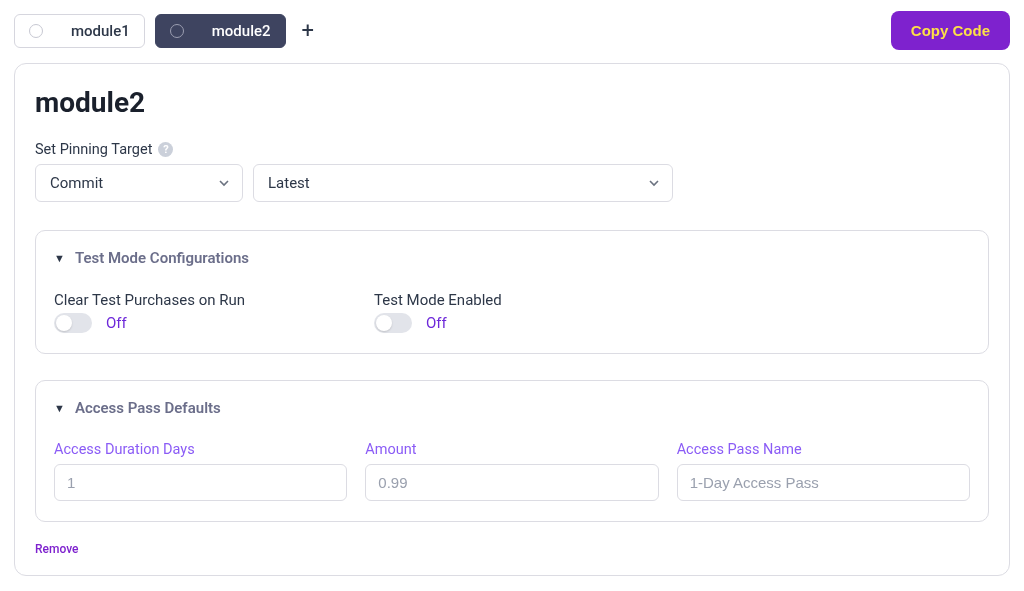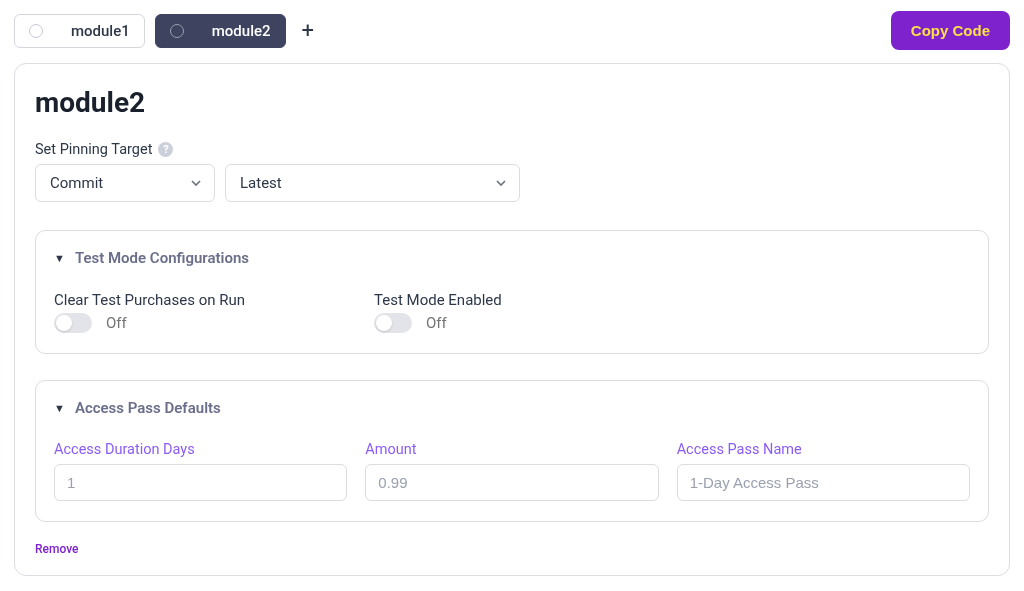--- a/index.html
+++ b/index.html
@@ -116,22 +116,22 @@
       border-radius: 6px;
       height: 38px;
       display: flex;
       align-items: center;
       padding: 0 36px 0 14px;
       font-size: 15px;
       color: #2d3748;
       cursor: pointer;
       background: #fff;
     }
-    .select-box.small { width: 180px; }
-    .select-box.large { width: 295px; }
+    .select-box.small { width: 208px; }
+    .select-box.large { width: 420px; }
     .chevron {
       position: absolute;
       right: 12px;
       top: 50%;
       transform: translateY(-50%);
       width: 12px;
       height: 12px;
       color: #6b7280;
     }
     .chevron svg {
@@ -189,21 +189,21 @@
       left: 2px;
       top: 2px;
       width: 16px;
       height: 16px;
       background: #fff;
       border-radius: 50%;
       box-shadow: 0 1px 2px rgba(0,0,0,0.15);
     }
     .switch-text {
       font-size: 15px;
-      color: #737373;
+      color: #6d28d9;
     }
     .defaults-row {
       display: flex;
       gap: 18px;
     }
     .field-block {
       flex: 1;
       display: flex;
       flex-direction: column;
     }

